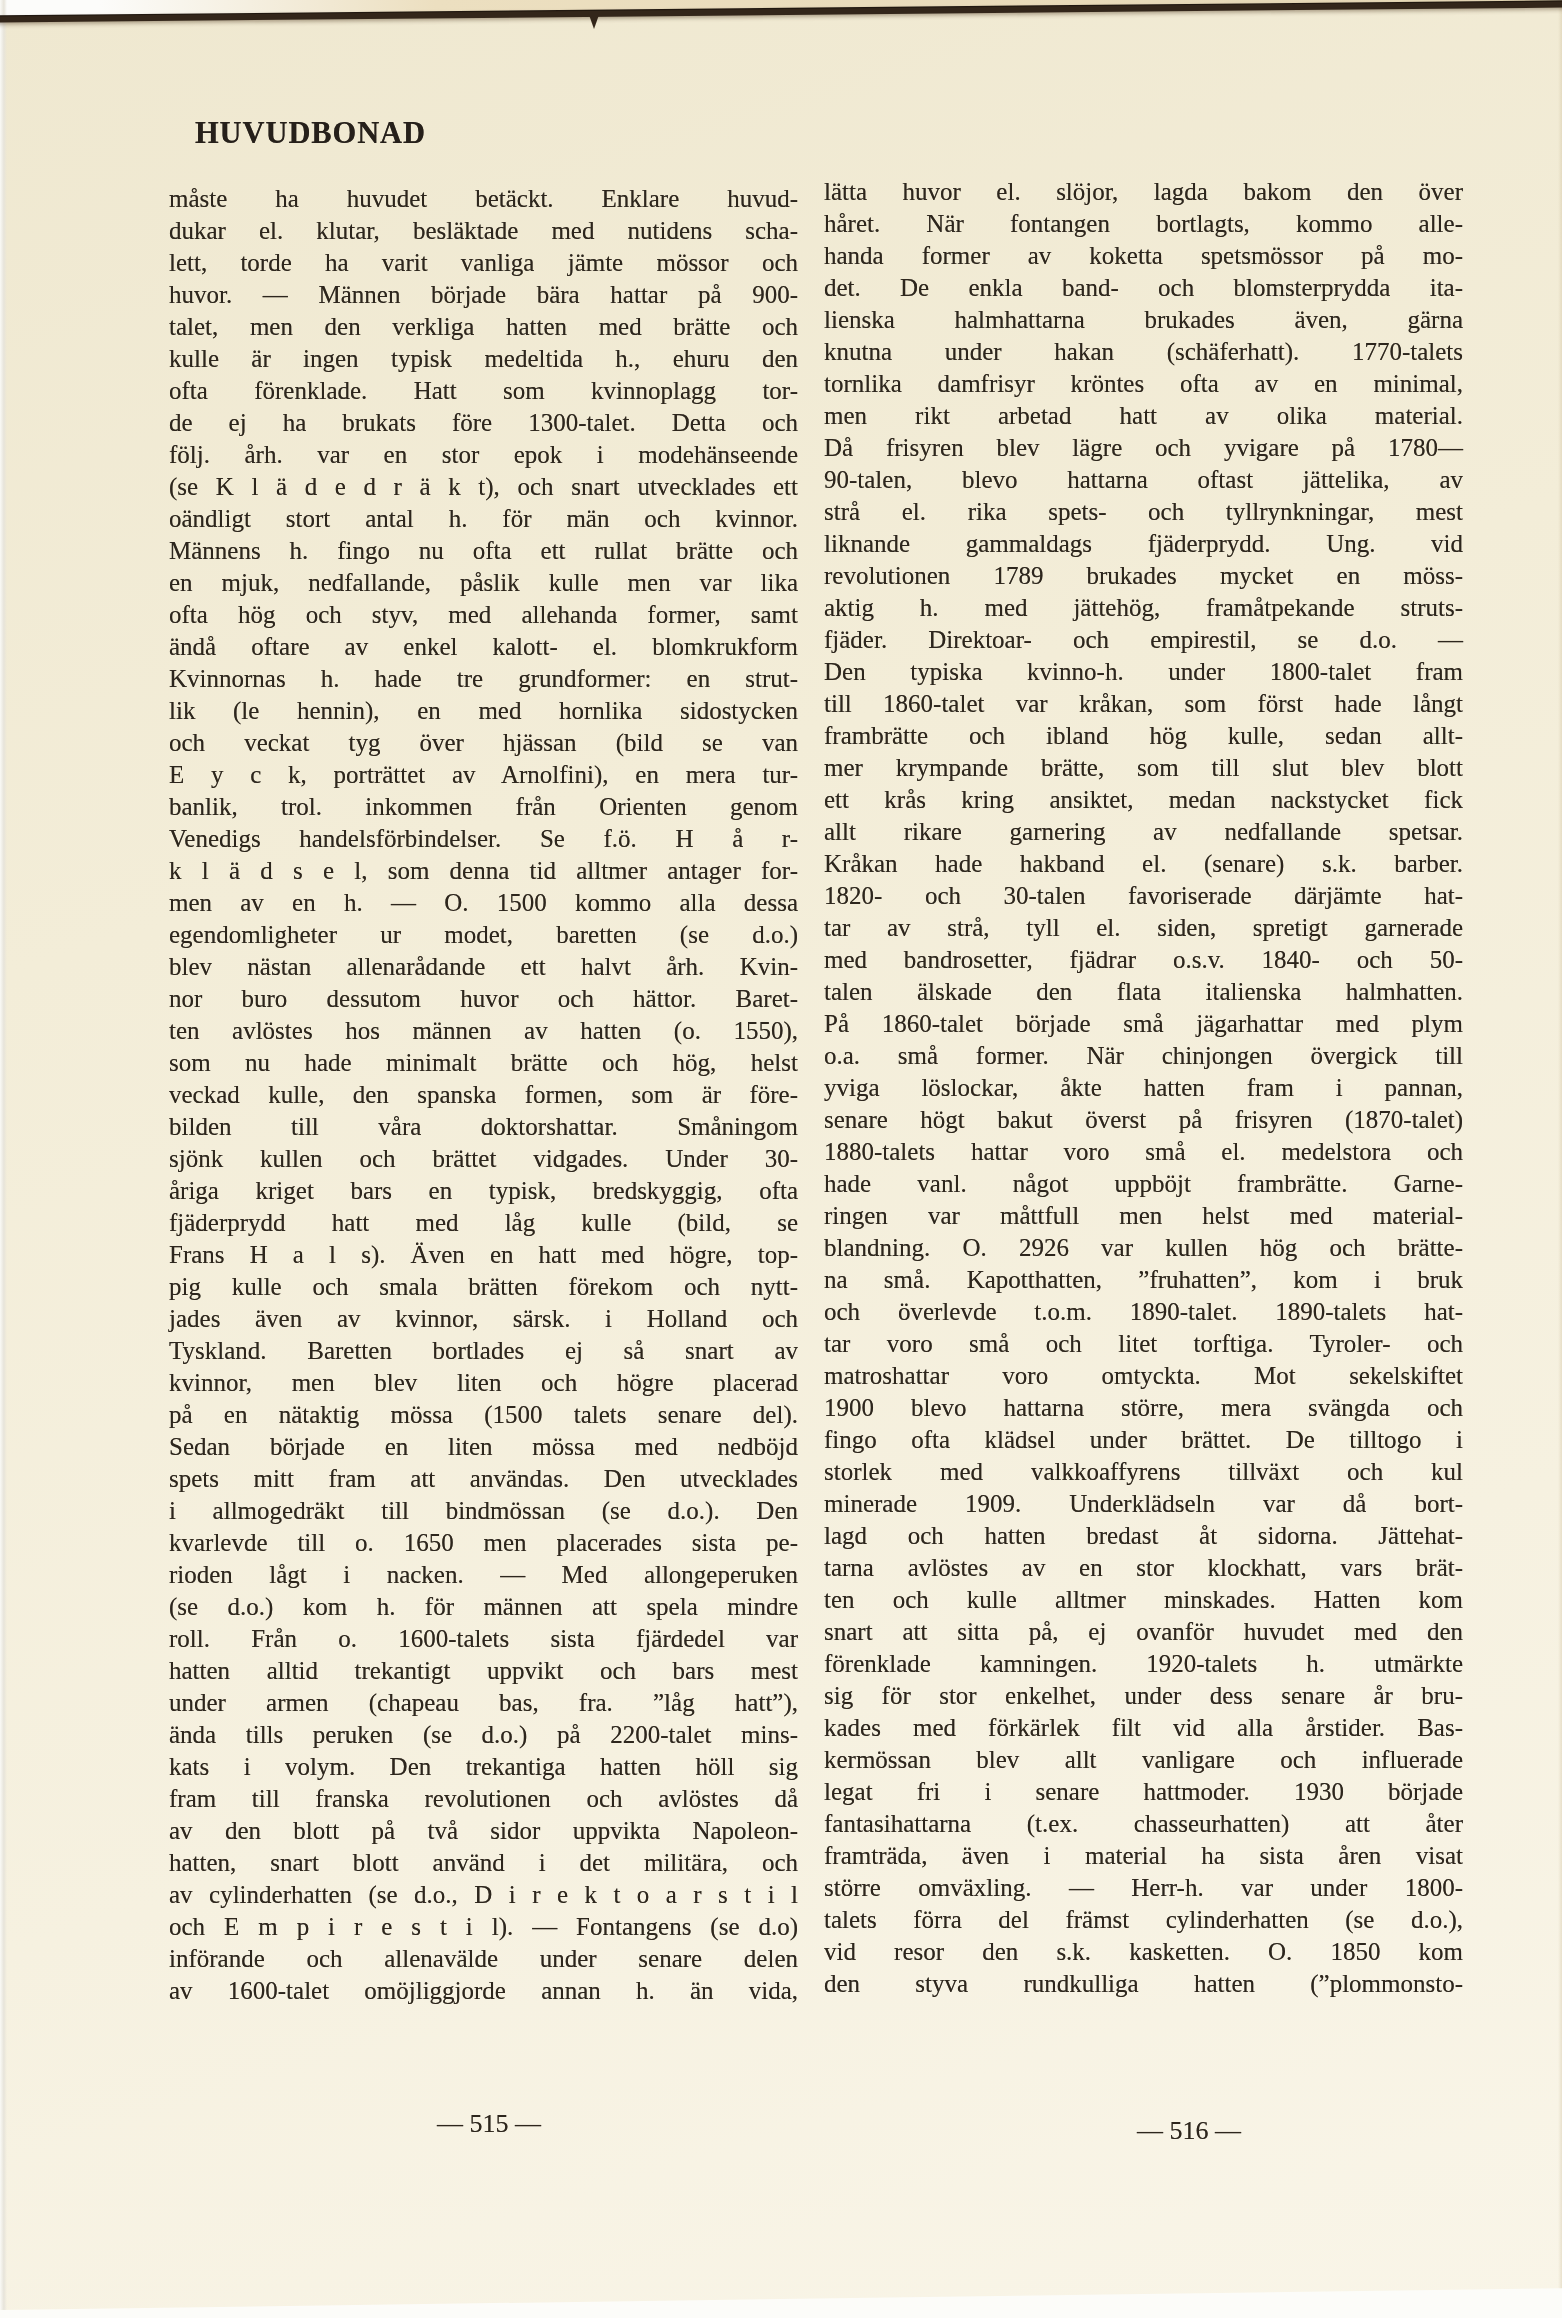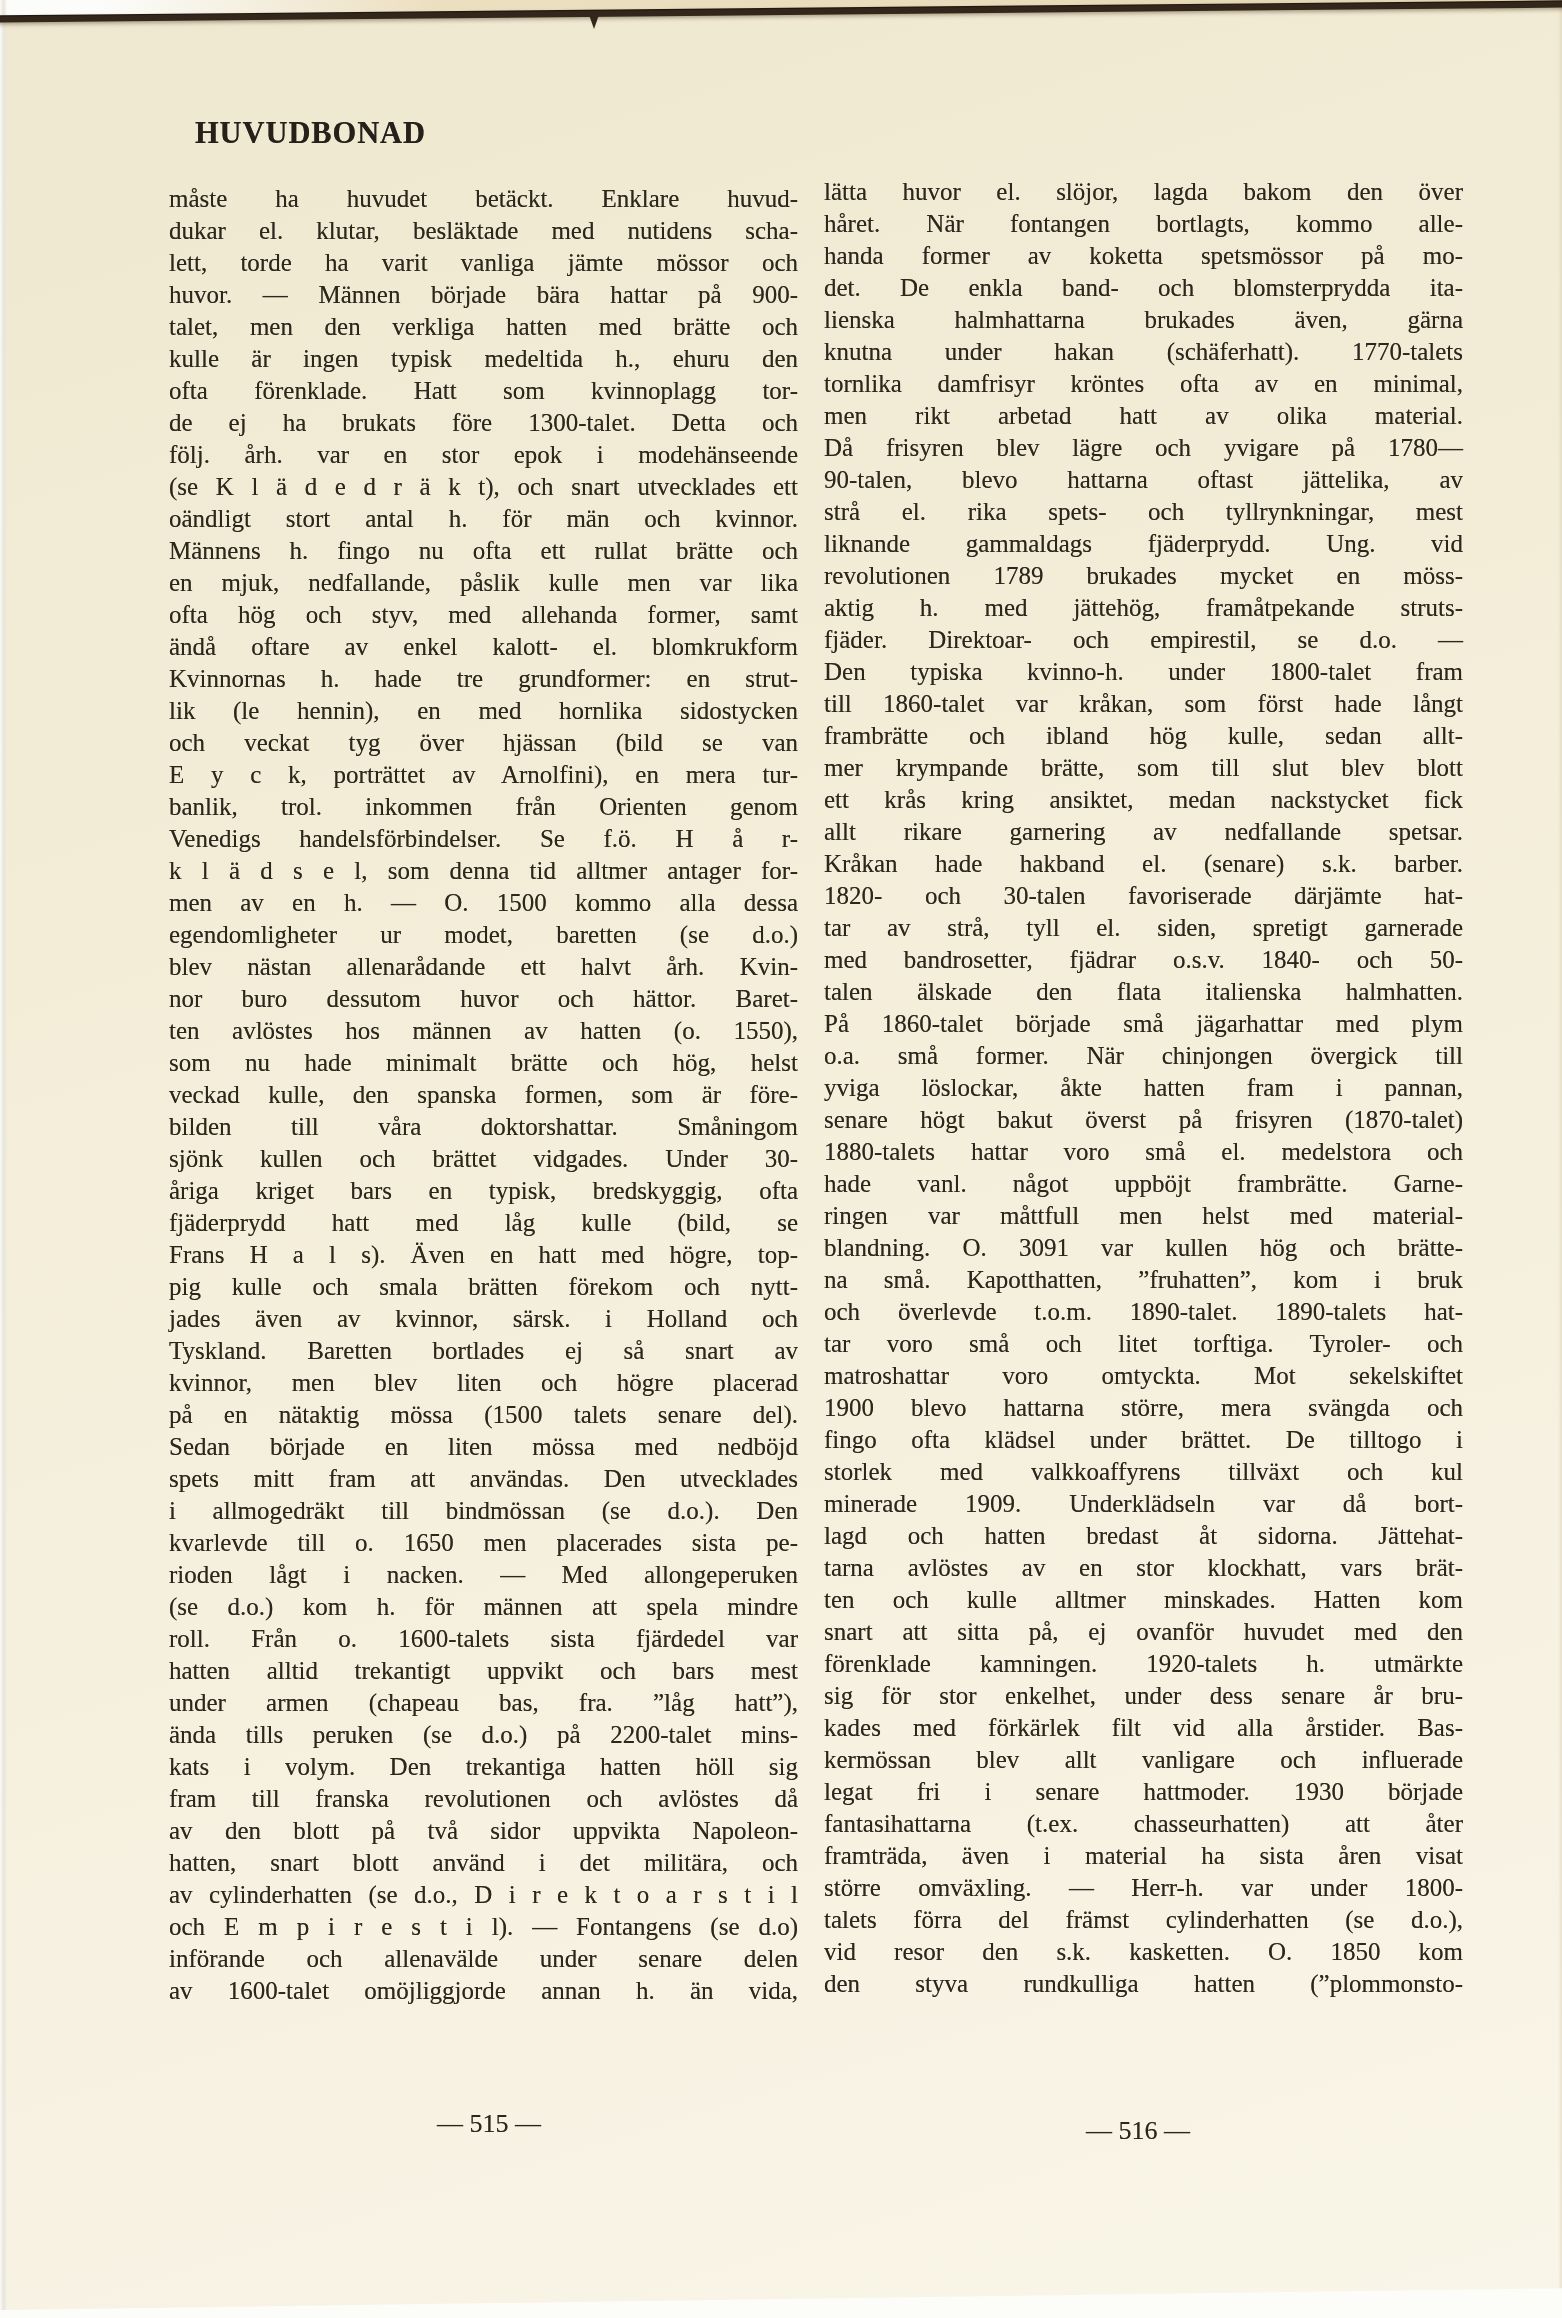--- a/index.html
+++ b/index.html
@@ -110,21 +110,21 @@
   .pagenum {
     position: absolute;
     width: 146px;
     text-align: center;
     font-size: 26px;
     color: #2d261d;
     text-shadow: 0 0 0.4px rgba(45,38,29,0.55);
     z-index: 2;
   }
   .pagenum-left  { left: 416px;  top: 2109px; }
-  .pagenum-right { left: 1065px; top: 2116px; }
+  .pagenum-right { left: 1116px; top: 2116px; }
 </style>
 </head>
 <body>
 
 <div>
 
   <div class="scan-above"></div>
   <div class="scan-edge-top"></div>
   <div class="scan-notch"></div>
   <div class="scan-edge-left"></div>
@@ -220,21 +220,21 @@
       <div class="line">tar av strå, tyll el. siden, spretigt garnerade</div>
       <div class="line">med bandrosetter, fjädrar o.s.v. 1840- och 50-</div>
       <div class="line">talen älskade den flata italienska halmhatten.</div>
       <div class="line">På 1860-talet började små jägarhattar med plym</div>
       <div class="line">o.a. små former. När chinjongen övergick till</div>
       <div class="line">yviga löslockar, åkte hatten fram i pannan,</div>
       <div class="line">senare högt bakut överst på frisyren (1870-talet)</div>
       <div class="line">1880-talets hattar voro små el. medelstora och</div>
       <div class="line">hade vanl. något uppböjt frambrätte. Garne-</div>
       <div class="line">ringen var måttfull men helst med material-</div>
-      <div class="line">blandning. O. 3091 var kullen hög och brätte-</div>
+      <div class="line">blandning. O. 2926 var kullen hög och brätte-</div>
       <div class="line">na små. Kapotthatten, ”fruhatten”, kom i bruk</div>
       <div class="line">och överlevde t.o.m. 1890-talet. 1890-talets hat-</div>
       <div class="line">tar voro små och litet torftiga. Tyroler- och</div>
       <div class="line">matroshattar voro omtyckta. Mot sekelskiftet</div>
       <div class="line">1900 blevo hattarna större, mera svängda och</div>
       <div class="line">fingo ofta klädsel under brättet. De tilltogo i</div>
       <div class="line">storlek med valkkoaffyrens tillväxt och kul</div>
       <div class="line">minerade 1909. Underklädseln var då bort-</div>
       <div class="line">lagd och hatten bredast åt sidorna. Jättehat-</div>
       <div class="line">tarna avlöstes av en stor klockhatt, vars brät-</div>

